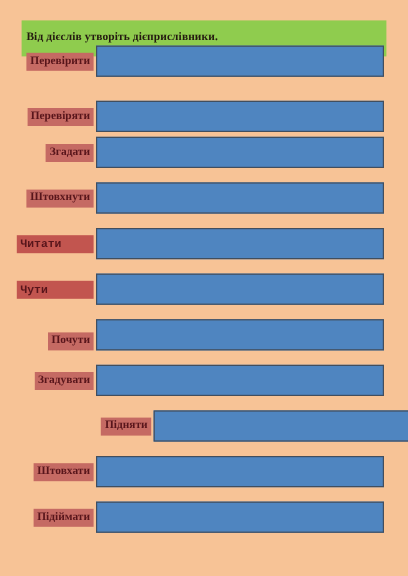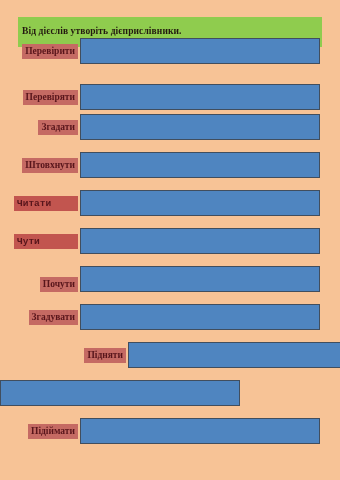--- a/index.html
+++ b/index.html
@@ -148,20 +148,23 @@
         </div>
         <div class="answer-box"></div>
       </div>
       <div class="exercise-row" style="top: 342px; margin-left: 48px;">
         <div class="verb-label-wrap">
           <span class="verb-label">Підняти</span>
         </div>
         <div class="answer-box"></div>
       </div>
       <div class="exercise-row" style="top: 380px;">
+        <div class="verb-label-wrap">
+          <span class="verb-label">Штовхати</span>
+        </div>
         <div class="answer-box"></div>
       </div>
       <div class="exercise-row" style="top: 418px;">
         <div class="verb-label-wrap">
           <span class="verb-label">Підіймати</span>
         </div>
         <div class="answer-box"></div>
       </div>
     </div>
 

